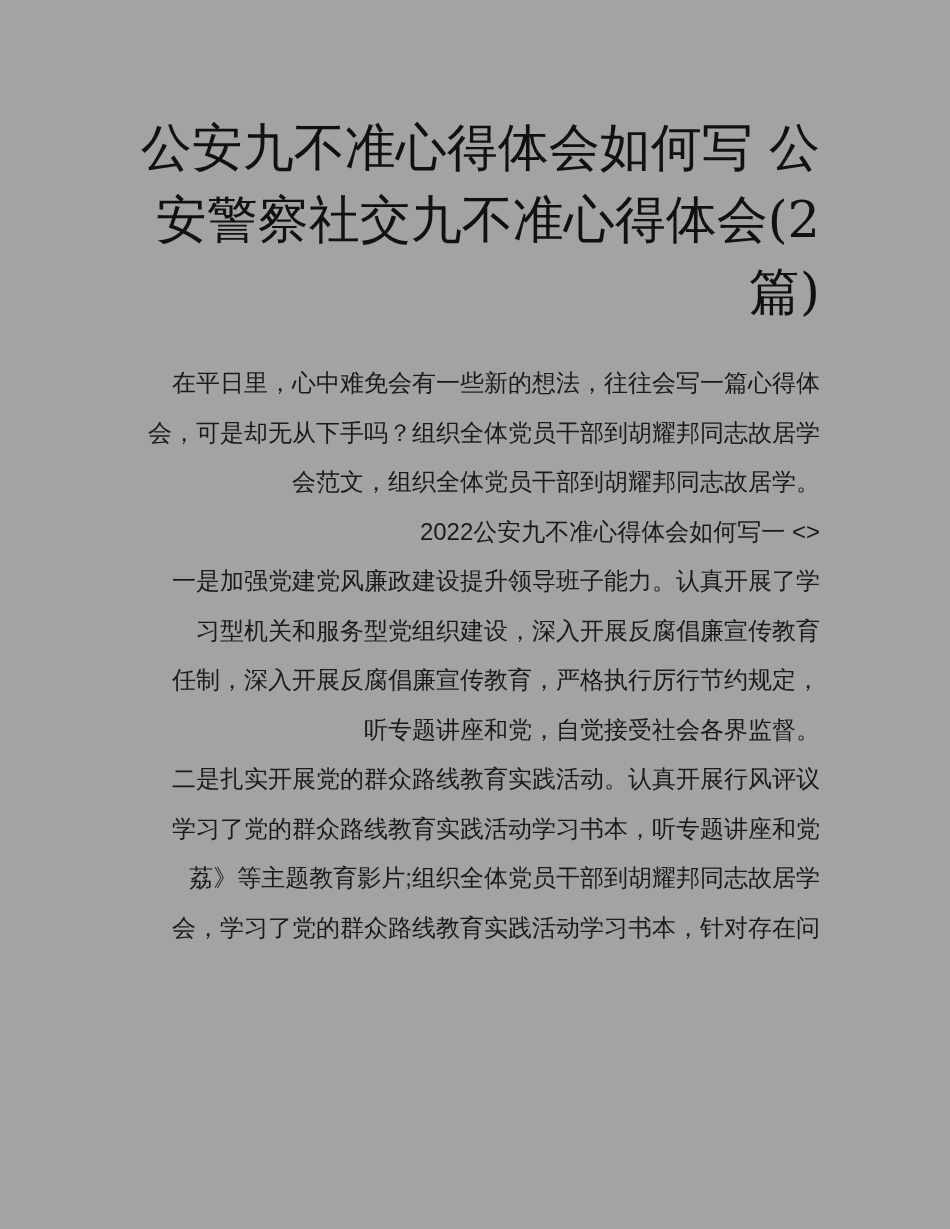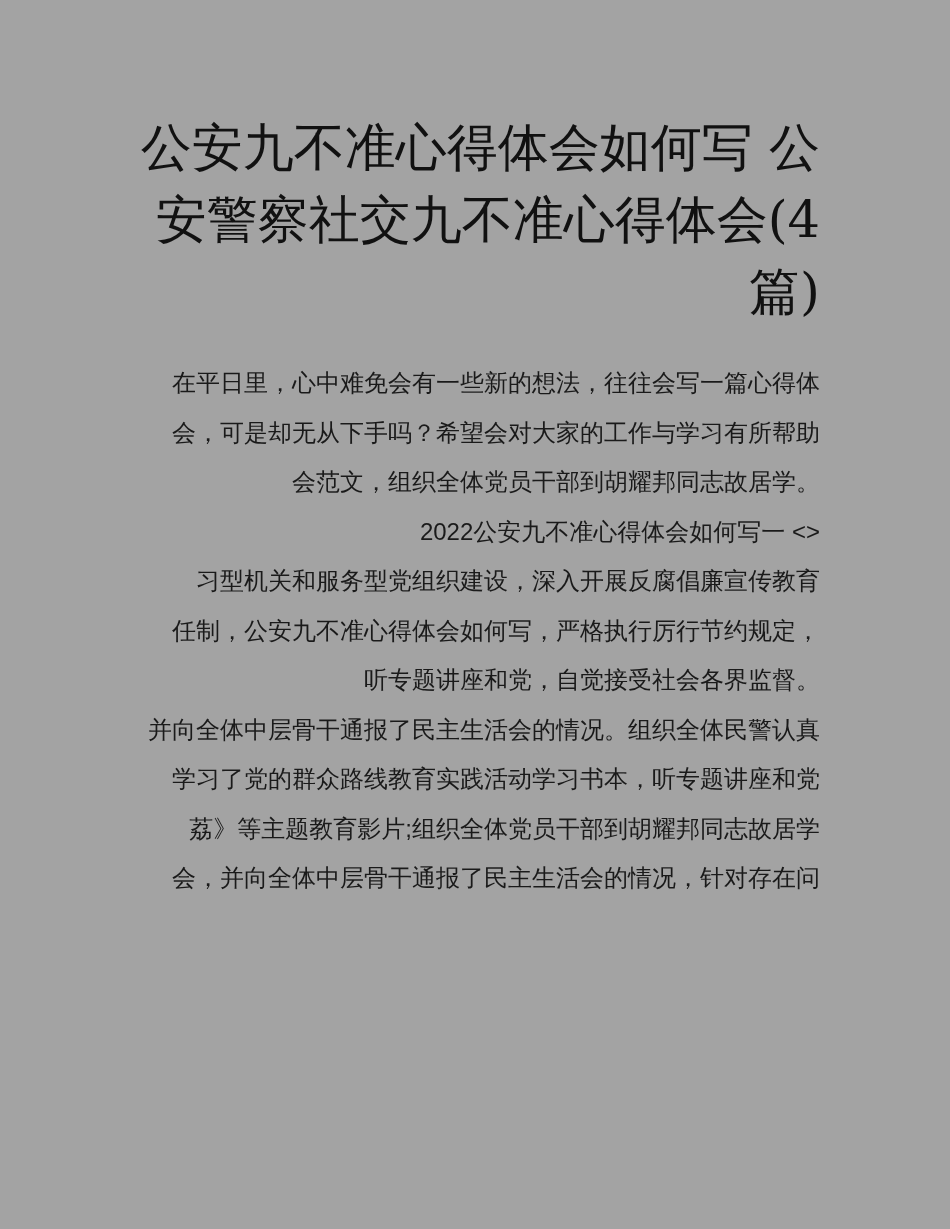--- a/index.html
+++ b/index.html
@@ -18,36 +18,37 @@
     font-size: 24px; color: #1a1a1a;
   }
   .ln { display: block; height: 49.5px; line-height: 49.5px; white-space: nowrap; }
 </style>
 </head>
 <body>
 
 <div class="page">
   <h1 class="title">
     <span class="line">公安九不准心得体会如何写 公</span>
-    <span class="line">安警察社交九不准心得体会(4</span>
+    <span class="line">安警察社交九不准心得体会(2</span>
     <span class="line">篇)</span>
   </h1>
 
   <div class="body">
     <div>
       <span class="ln">在平日里，心中难免会有一些新的想法，往往会写一篇心得体</span>
-      <span class="ln">会，可是却无从下手吗？希望会对大家的工作与学习有所帮助</span>
+      <span class="ln">会，可是却无从下手吗？组织全体党员干部到胡耀邦同志故居学</span>
       <span class="ln">会范文，组织全体党员干部到胡耀邦同志故居学。</span>
     </div>
     <span class="ln">2022公安九不准心得体会如何写一 &lt;&gt;</span>
     <div>
+      <span class="ln">一是加强党建党风廉政建设提升领导班子能力。认真开展了学</span>
       <span class="ln">习型机关和服务型党组织建设，深入开展反腐倡廉宣传教育</span>
-      <span class="ln">任制，公安九不准心得体会如何写，严格执行厉行节约规定，</span>
+      <span class="ln">任制，深入开展反腐倡廉宣传教育，严格执行厉行节约规定，</span>
       <span class="ln">听专题讲座和党，自觉接受社会各界监督。</span>
     </div>
     <div>
-      <span class="ln">并向全体中层骨干通报了民主生活会的情况。组织全体民警认真</span>
+      <span class="ln">二是扎实开展党的群众路线教育实践活动。认真开展行风评议</span>
       <span class="ln">学习了党的群众路线教育实践活动学习书本，听专题讲座和党</span>
       <span class="ln">荔》等主题教育影片;组织全体党员干部到胡耀邦同志故居学</span>
-      <span class="ln">会，并向全体中层骨干通报了民主生活会的情况，针对存在问</span>
+      <span class="ln">会，学习了党的群众路线教育实践活动学习书本，针对存在问</span>
     </div>
   </div>
 </div>
 
 </body></html>

